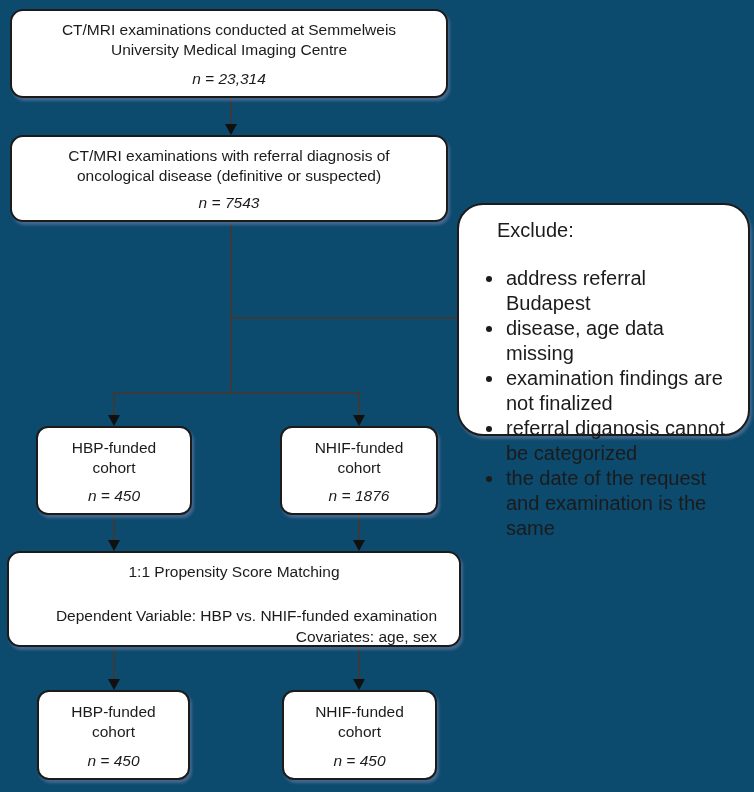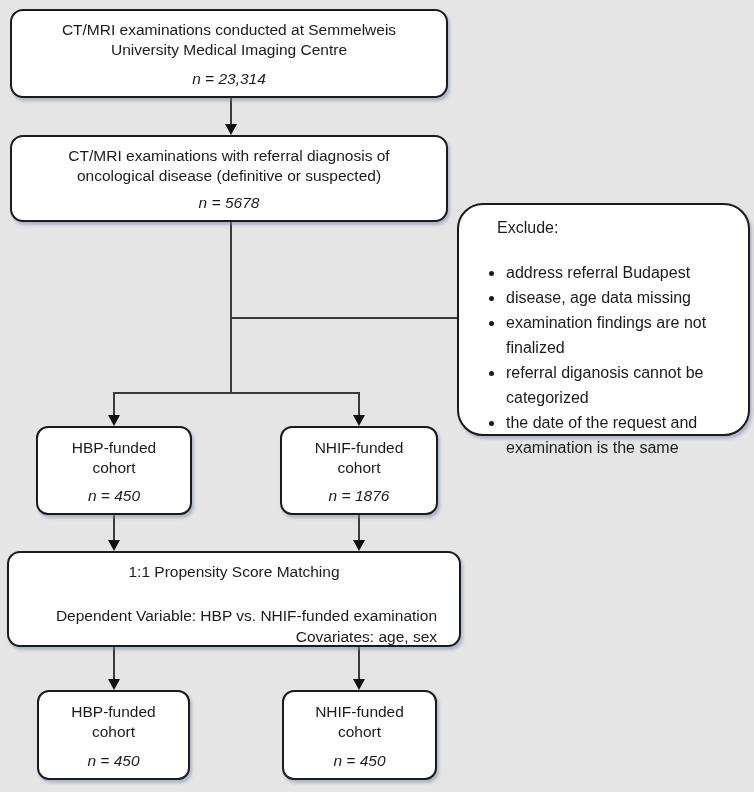--- a/index.html
+++ b/index.html
@@ -4,21 +4,21 @@
 <style>
   html, body {
     margin: 0;
     padding: 0;
     background: #ffffff;
   }
   #canvas {
     position: relative;
     width: 754px;
     height: 792px;
-    background: #e5e5e5;
+    background: #0c4a6e;
     font-family: "Liberation Sans", "DejaVu Sans", sans-serif;
     color: #1b1b1b;
     font-size: 15.5px;
     line-height: 1.28;
   }
   .node {
     position: absolute;
     box-sizing: border-box;
     background: #ffffff;
     border: 2px solid #1b1b1b;
@@ -36,21 +36,21 @@
   .vstack {
     display: flex;
     flex-direction: column;
     justify-content: space-between;
     align-items: center;
   }
   
   #box-source        { left: 10px;  top: 9px;   width: 438px; height: 89px; padding: 9px 28px 7px; }
   #box-oncology      { left: 10px;  top: 135px; width: 438px; height: 87px; padding: 9px 40px 7px; }
   #box-exclude       { left: 457px; top: 203px; width: 293px; height: 233px; border-radius: 26px;
-                       text-align: left; padding: 13px 12px 26px 26px; font-size: 16px; }
+                       text-align: left; padding: 13px 12px 26px 26px; font-size: 20px; }
   #box-exclude .title { margin: 0 0 0 12px; }
   #box-exclude ul    { margin: 22px 0 0 0; padding-left: 20px; }
   #box-exclude li    { line-height: 25px; padding-left: 1px; }
   #box-hbp-pre       { left: 36px;  top: 426px; width: 156px; height: 89px; padding: 10px 18px 7px; border-radius: 12px; }
   #box-nhif-pre      { left: 280px; top: 426px; width: 158px; height: 89px; padding: 10px 18px 7px; border-radius: 12px; }
   #box-psm           { left: 7px;   top: 551px; width: 454px; height: 96px; padding: 9px 22px 8px; }
   #box-psm .title    { margin-bottom: 23px; }
   #box-psm .left-line { text-align: right; margin: 0; line-height: 21px; }
   #box-hbp-post      { left: 37px;  top: 690px; width: 153px; height: 90px; padding: 10px 16px 7px; border-radius: 12px; }
   #box-nhif-post     { left: 282px; top: 690px; width: 155px; height: 90px; padding: 10px 16px 7px; border-radius: 12px; }
@@ -97,21 +97,21 @@
   <div class="vline" style="left:358px; top:647px; height:33px;"></div>
   <div class="arrowhead" style="left:353px; top:679px;"></div>
 
   <div class="node vstack" id="box-source">
     <p class="title">CT/MRI examinations conducted at Semmelweis University Medical Imaging Centre</p>
     <p class="count">n = 23,314</p>
   </div>
 
   <div class="node vstack" id="box-oncology">
     <p class="title">CT/MRI examinations with referral diagnosis of oncological disease (definitive or suspected)</p>
-    <p class="count">n = 5678</p>
+    <p class="count">n = 7543</p>
   </div>
 
   <div class="node" id="box-exclude">
     <p class="title">Exclude:</p>
     <ul>
       <li>address referral Budapest</li>
       <li>disease, age data missing</li>
       <li>examination findings are not finalized</li>
       <li>referral diganosis cannot be categorized</li>
       <li>the date of the request and examination is the same</li>

